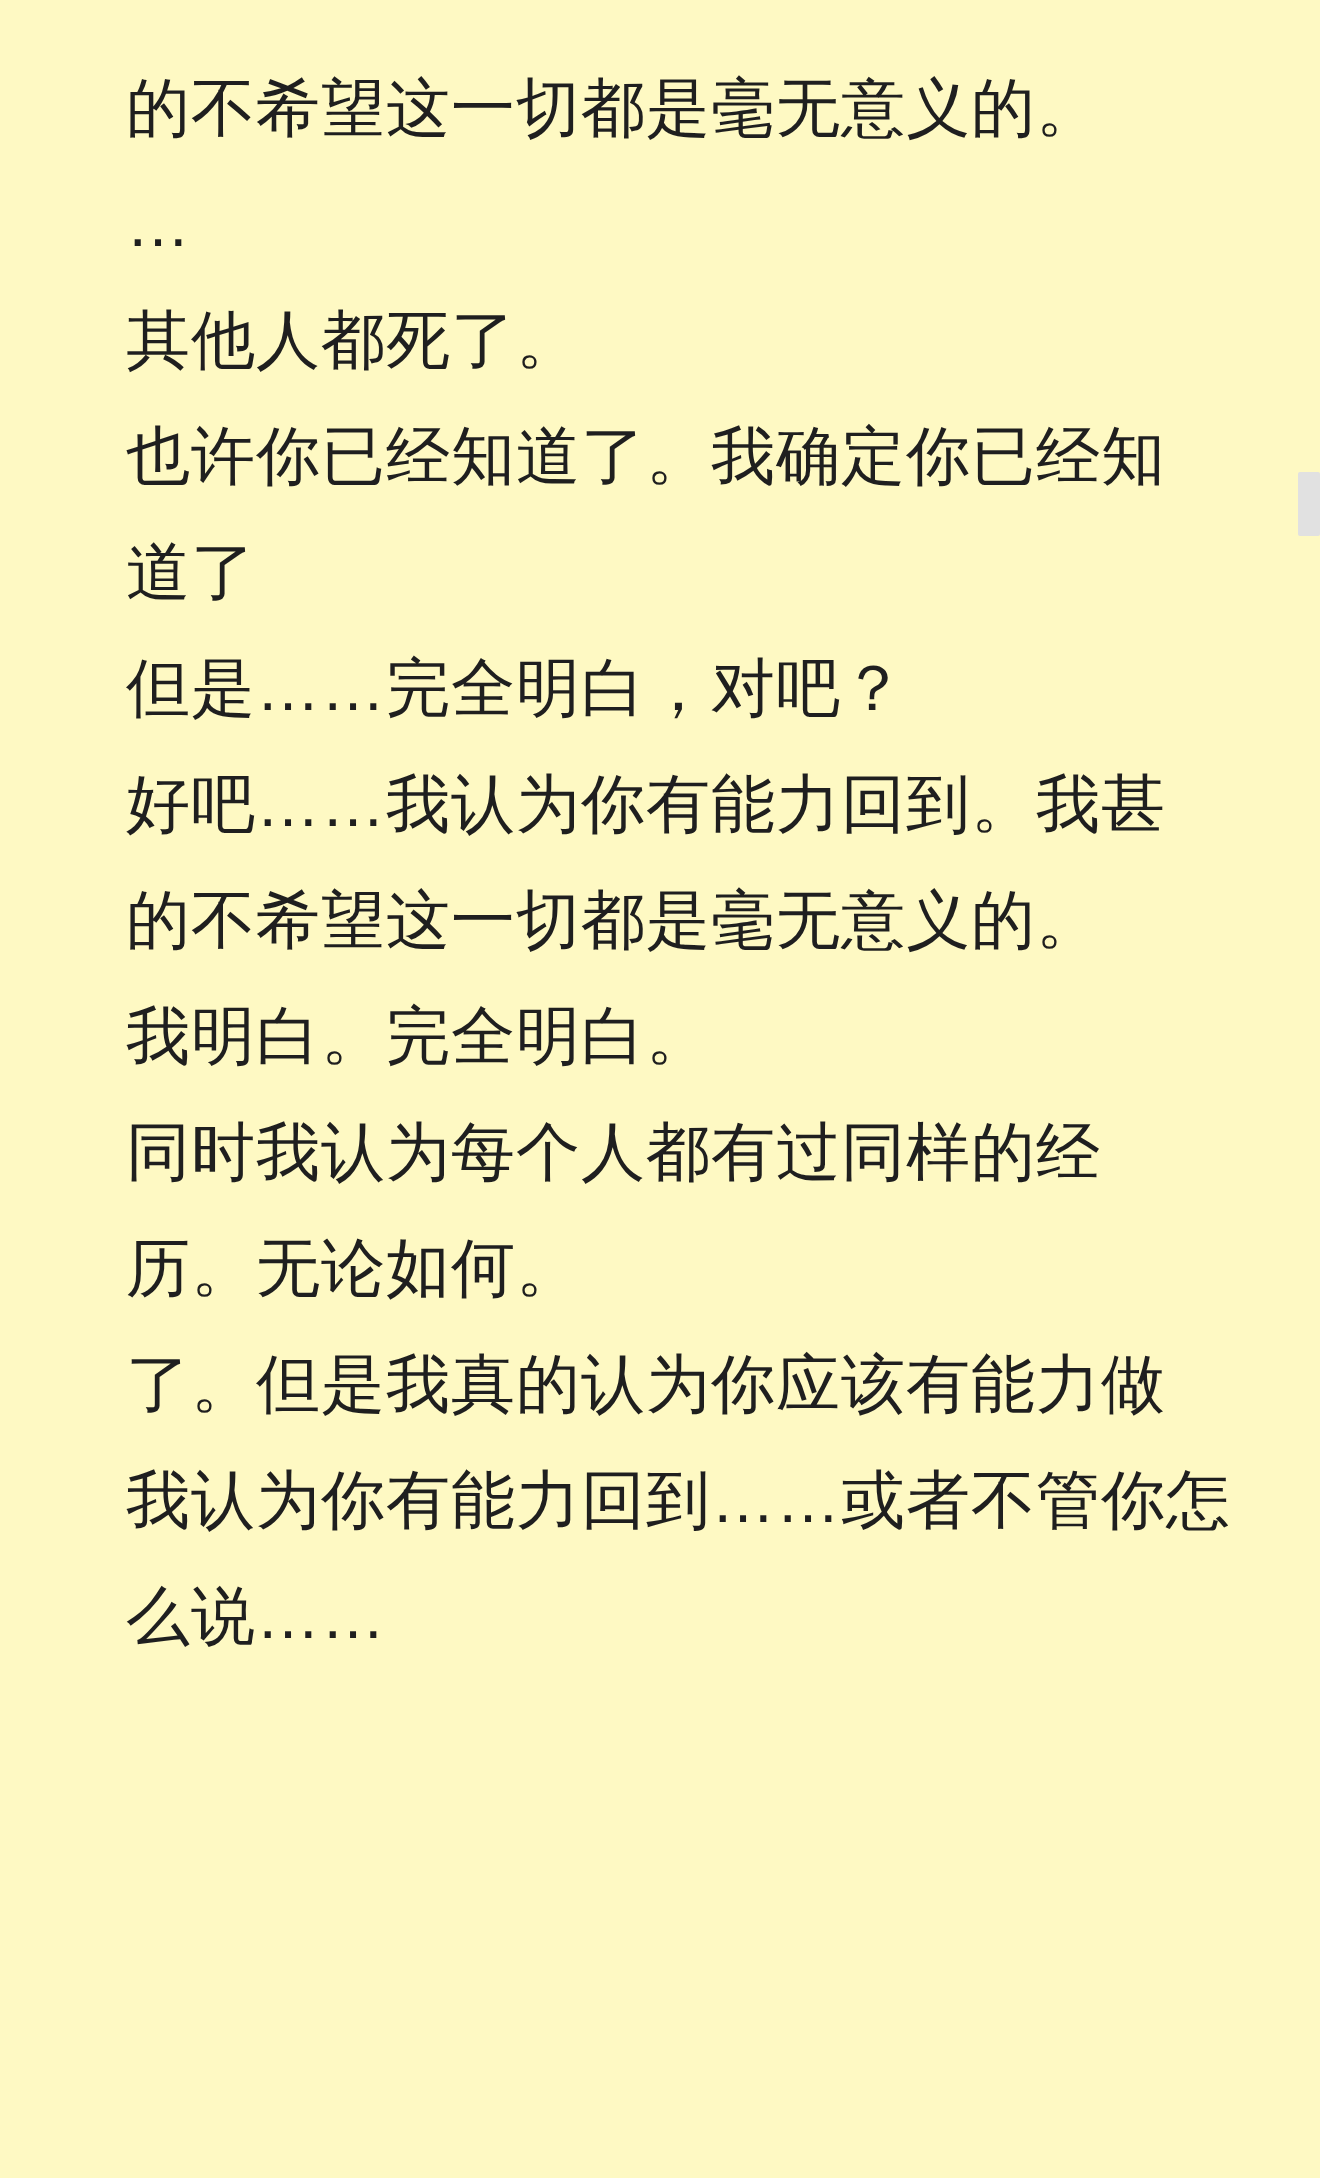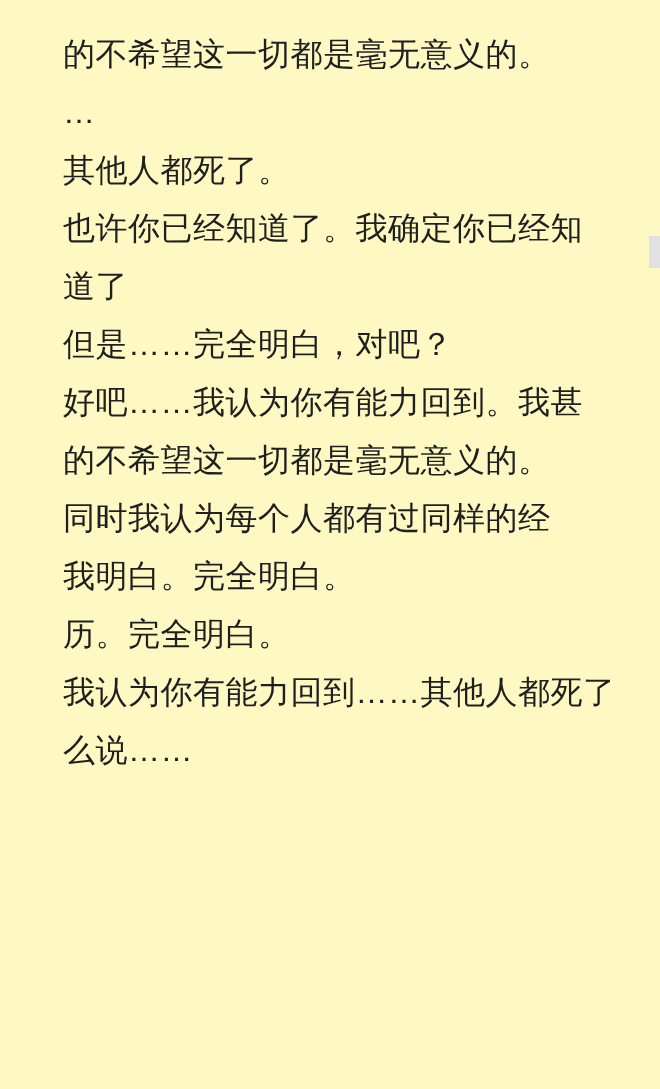--- a/index.html
+++ b/index.html
@@ -51,20 +51,21 @@
 <div class="reader-page">
   <div class="text-content" style="color: rgb(31, 31, 31);">
     <div class="text-line">的不希望这一切都是毫无意义的。</div>
     <div class="text-line">…</div>
     <div class="text-line">其他人都死了。</div>
     <div class="text-line">也许你已经知道了。我确定你已经知</div>
     <div class="text-line">道了</div>
     <div class="text-line">但是……完全明白，对吧？</div>
     <div class="text-line">好吧……我认为你有能力回到。我甚</div>
     <div class="text-line">的不希望这一切都是毫无意义的。</div>
+    <div class="text-line">我明白。完全明白。</div>
     <div class="text-line">同时我认为每个人都有过同样的经</div>
-    <div class="text-line">我明白。完全明白。</div>
-    <div class="text-line">历。完全明白。</div>
-    <div class="text-line">我认为你有能力回到……其他人都死了</div>
+    <div class="text-line">历。无论如何。</div>
+    <div class="text-line">了。但是我真的认为你应该有能力做</div>
+    <div class="text-line">我认为你有能力回到……或者不管你怎</div>
     <div class="text-line">么说……</div>
   </div>
   <div class="scrollbar-thumb" style="background: rgb(225, 225, 225);"></div>
 </div>
 
 </body></html>

